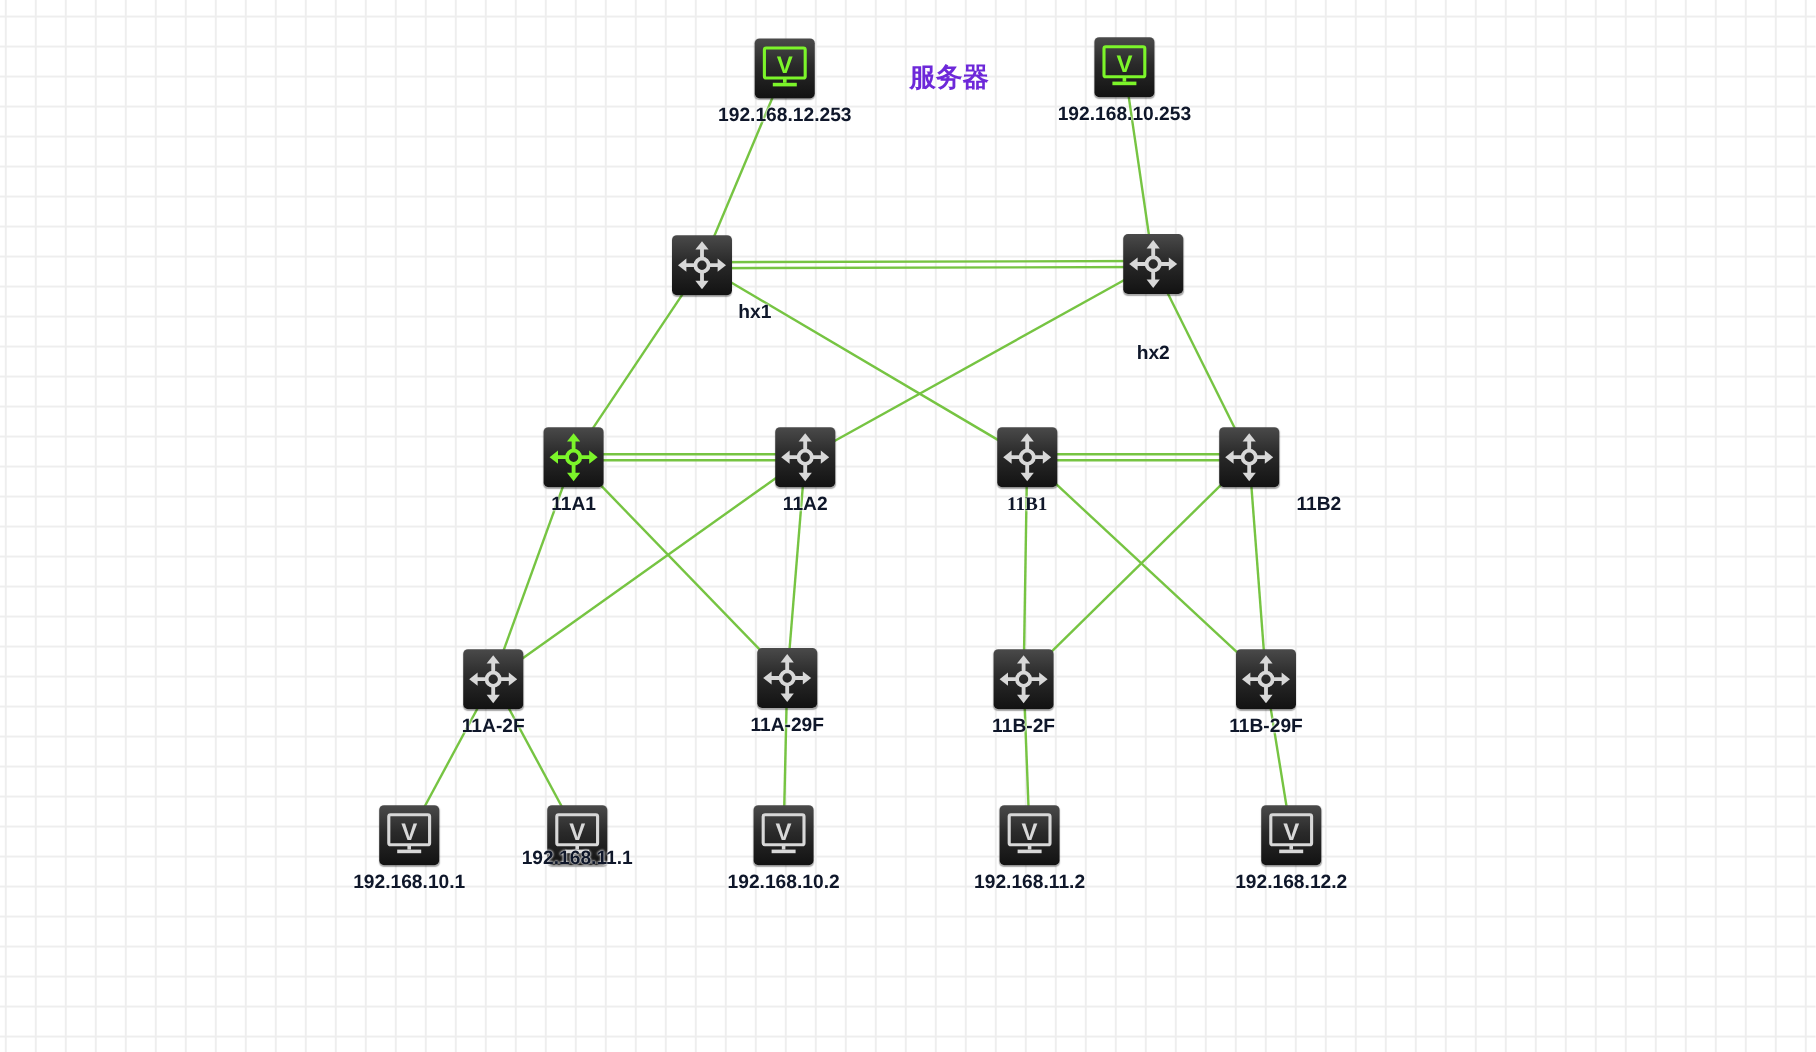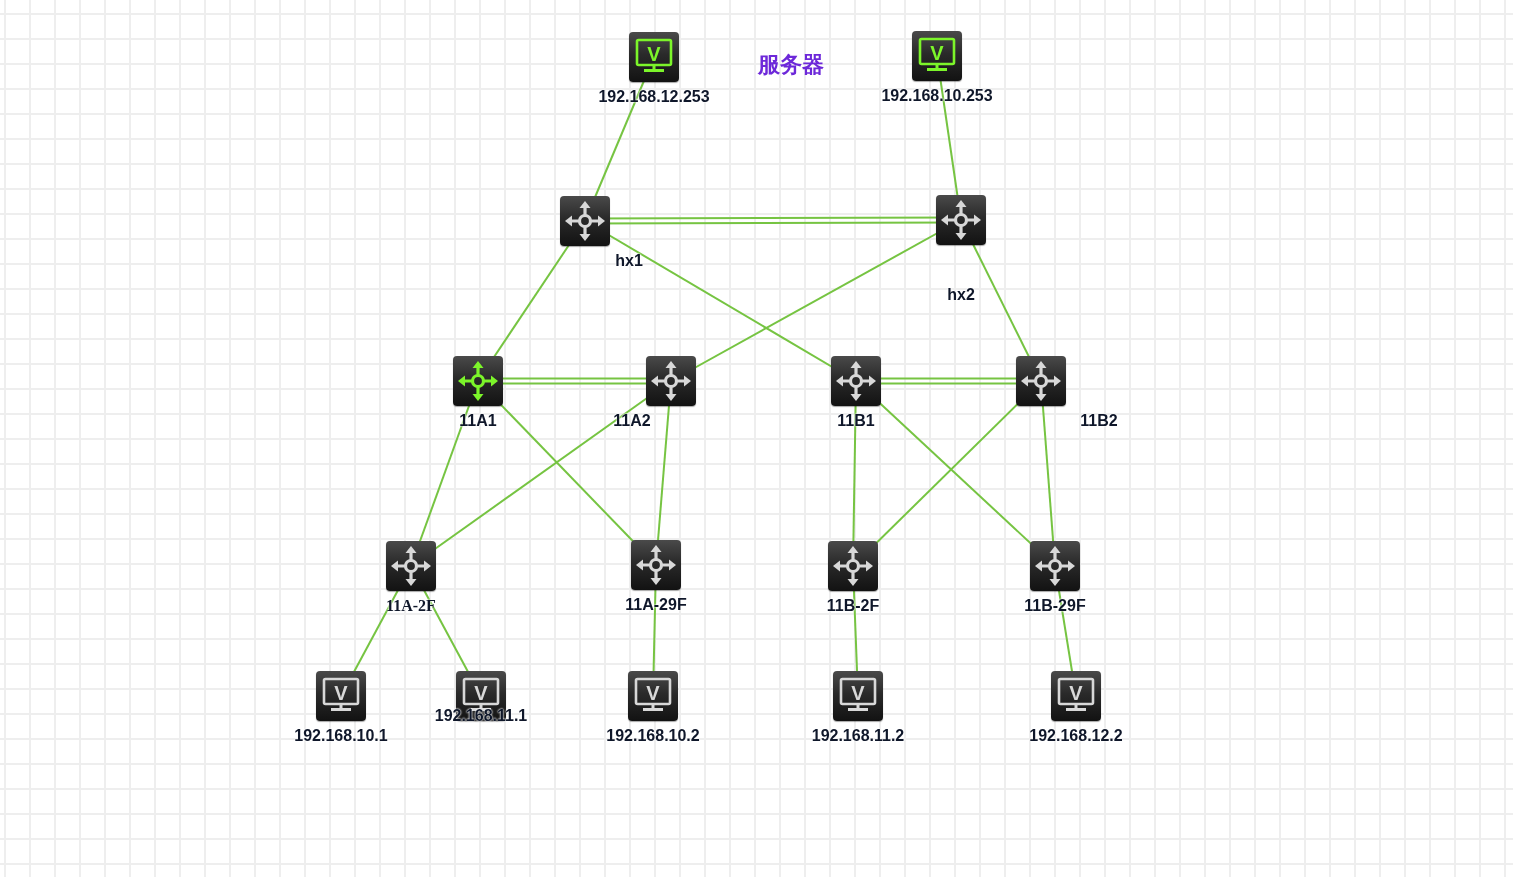--- a/index.html
+++ b/index.html
@@ -197,41 +197,41 @@
     </g>
     <g fill="#d8d8d8">
       <polygon points="25,5 19.5,12 30.5,12"></polygon>
       <polygon points="25,45 19.5,38 30.5,38"></polygon>
       <polygon points="5,25 12,19.5 12,30.5"></polygon>
       <polygon points="45,25 38,19.5 38,30.5"></polygon>
     </g>
         </svg>
       </div>
     </div>
-    <div class="label" style="left: 632px; top: 412px;">11A2</div>
+    <div class="label" style="left: 671px; top: 412px;">11A2</div>
     <div class="node" style="left: 856px; top: 381px;">
       <div>
         <svg viewBox="0 0 50 50">
     <circle cx="25" cy="25" r="5.5" fill="none" stroke="#d8d8d8" stroke-width="3.2"></circle>
     <g stroke="#d8d8d8" stroke-width="3.2" fill="none" stroke-linecap="round">
       <line x1="25" y1="19" x2="25" y2="9"></line>
             <line x1="25" y1="31" x2="25" y2="41"></line>
       <line x1="19" y1="25" x2="9" y2="25"></line>
             <line x1="31" y1="25" x2="41" y2="25"></line>
     </g>
     <g fill="#d8d8d8">
       <polygon points="25,5 19.5,12 30.5,12"></polygon>
       <polygon points="25,45 19.5,38 30.5,38"></polygon>
       <polygon points="5,25 12,19.5 12,30.5"></polygon>
       <polygon points="45,25 38,19.5 38,30.5"></polygon>
     </g>
         </svg>
       </div>
     </div>
-    <div class="label" style="left: 856px; top: 412px;">11B1</div>
+    <div class="label" style="left: 856px; top: 412px; font-family: Liberation Serif, serif;">11B1</div>
     <div class="node" style="left: 1041px; top: 381px;">
       <div>
         <svg viewBox="0 0 50 50">
     <circle cx="25" cy="25" r="5.5" fill="none" stroke="#d8d8d8" stroke-width="3.2"></circle>
     <g stroke="#d8d8d8" stroke-width="3.2" fill="none" stroke-linecap="round">
       <line x1="25" y1="19" x2="25" y2="9"></line>
             <line x1="25" y1="31" x2="25" y2="41"></line>
       <line x1="19" y1="25" x2="9" y2="25"></line>
             <line x1="31" y1="25" x2="41" y2="25"></line>
     </g>
@@ -257,21 +257,21 @@
     </g>
     <g fill="#d8d8d8">
       <polygon points="25,5 19.5,12 30.5,12"></polygon>
       <polygon points="25,45 19.5,38 30.5,38"></polygon>
       <polygon points="5,25 12,19.5 12,30.5"></polygon>
       <polygon points="45,25 38,19.5 38,30.5"></polygon>
     </g>
         </svg>
       </div>
     </div>
-    <div class="label" style="left: 411px; top: 597px; font-family: Liberation Serif, serif;">11A-2F</div>
+    <div class="label" style="left: 411px; top: 597px;">11A-2F</div>
     <div class="node" style="left: 656px; top: 565px;">
       <div>
         <svg viewBox="0 0 50 50">
     <circle cx="25" cy="25" r="5.5" fill="none" stroke="#d8d8d8" stroke-width="3.2"></circle>
     <g stroke="#d8d8d8" stroke-width="3.2" fill="none" stroke-linecap="round">
       <line x1="25" y1="19" x2="25" y2="9"></line>
             <line x1="25" y1="31" x2="25" y2="41"></line>
       <line x1="19" y1="25" x2="9" y2="25"></line>
             <line x1="31" y1="25" x2="41" y2="25"></line>
     </g>

